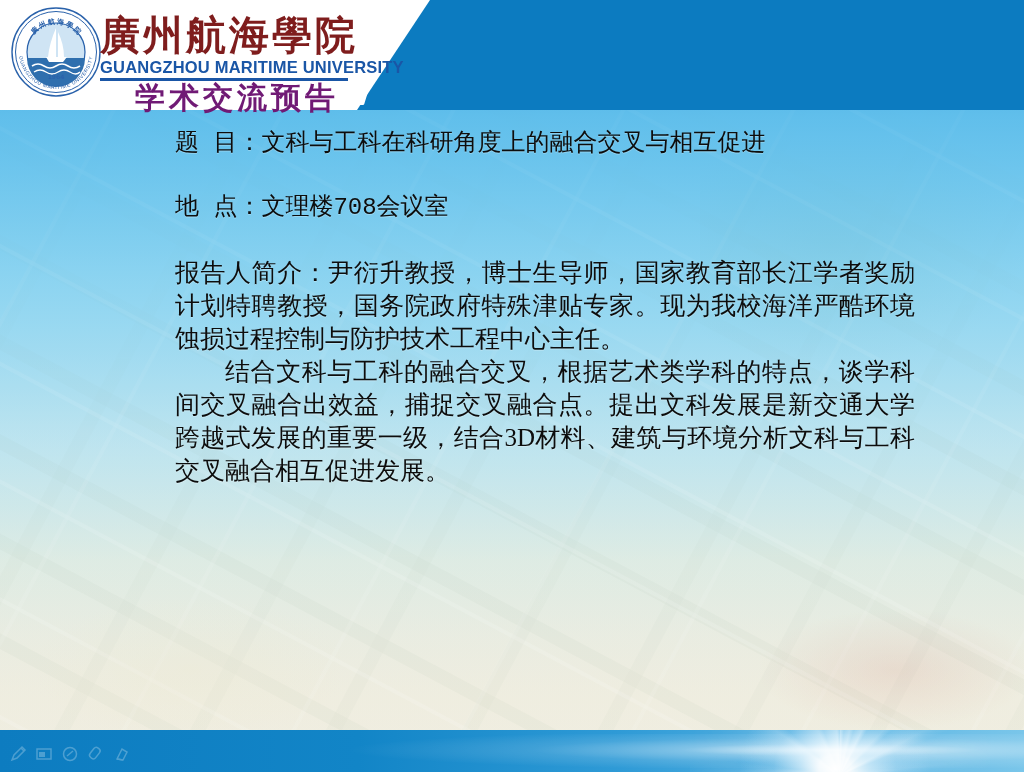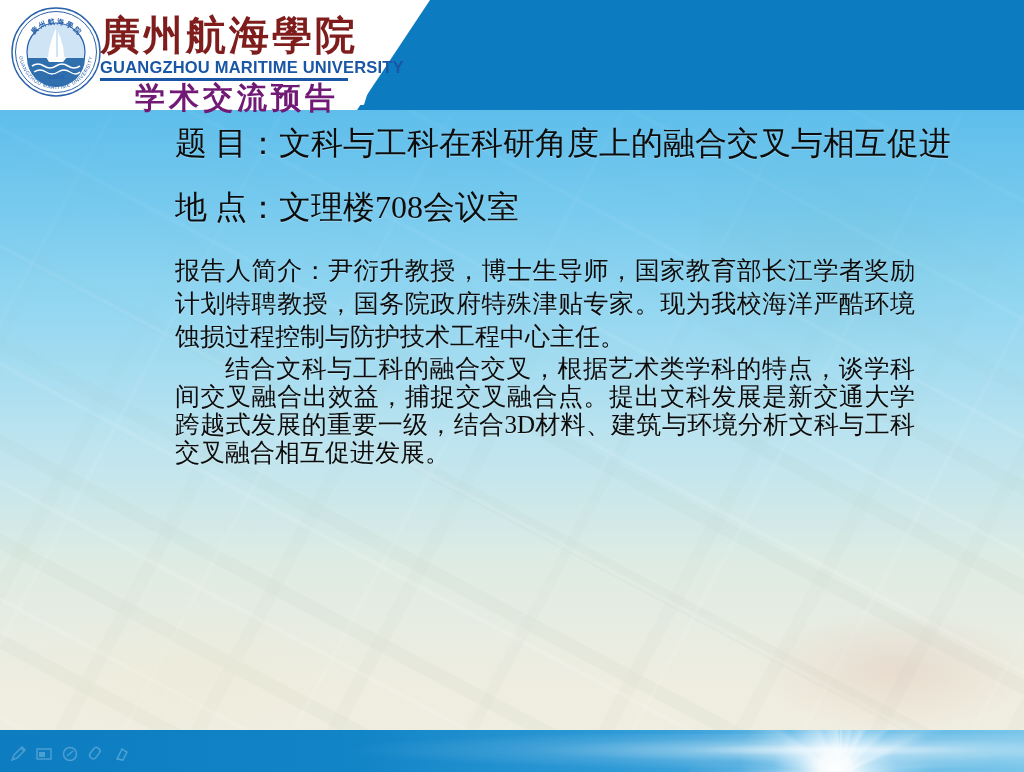--- a/index.html
+++ b/index.html
@@ -179,43 +179,43 @@
     margin-left: 20px;
   }
 
   
   .content {
     position: absolute;
     left: 175px; top: 128px;
     width: 740px;
   }
   .info-line {
-    font-family: Liberation Serif, serif;
-    font-size: 32px;
+    font-family: Liberation Mono, monospace;
+    font-size: 24px;
     color: #0d0d0d;
     line-height: 31px;
     margin-bottom: 33px;
     white-space: nowrap;
     text-shadow: 0 1px 0 rgba(255,255,255,.25);
   }
   .bio-block {
-    font-family: Liberation Mono, monospace;
+    font-family: Liberation Sans, sans-serif;
     font-size: 25px;
     color: #0d0d0d;
     line-height: 33px;
     margin-top: 22px;
     text-align: justify;
     text-justify: inter-ideograph;
     text-shadow: 0 1px 0 rgba(255,255,255,.25);
   }
   .abstract-block {
     font-family: "Liberation Serif", "DejaVu Serif", serif;
     font-size: 25px;
     color: #0d0d0d;
-    line-height: 28px;
+    line-height: 33px;
     text-indent: 2em;
     text-align: justify;
     text-justify: inter-ideograph;
     text-shadow: 0 1px 0 rgba(255,255,255,.25);
   }
 
   
   .bottom-band {
     position: absolute;
     left: 0; bottom: 0;

